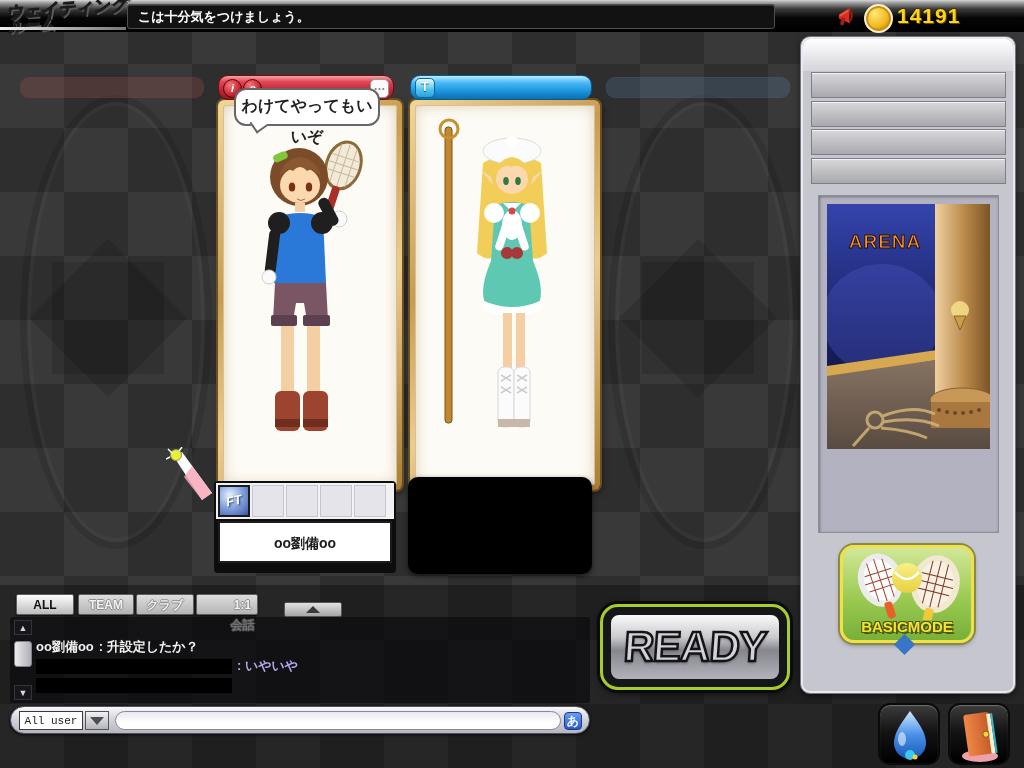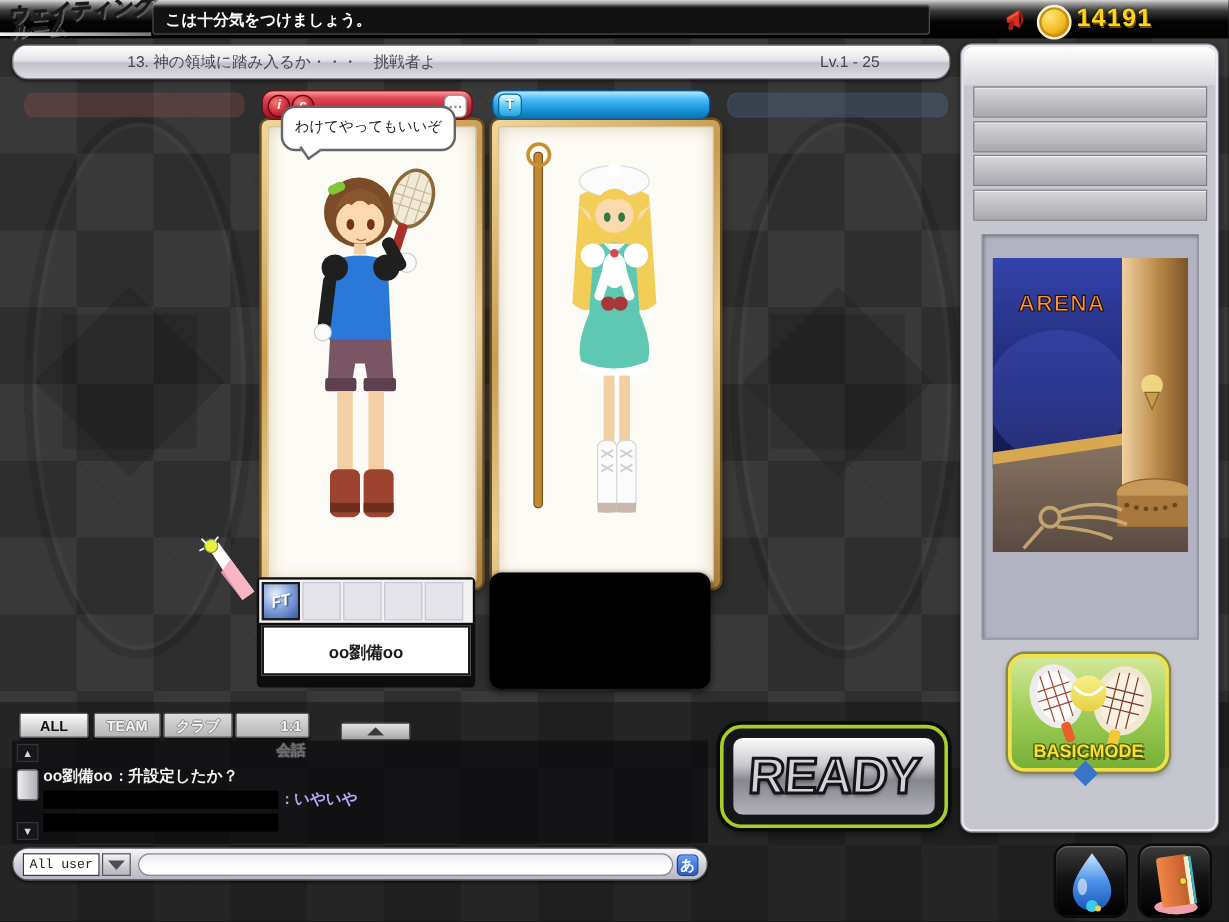--- a/index.html
+++ b/index.html
@@ -62,21 +62,21 @@
     box-shadow:0 0 0 2px #6a5020,2px 3px 7px rgba(0,0,0,.5);}
   .gcard.left{left:218px;width:174px;}
   .gcard.right{left:410px;width:180px;}
   .gcard .inner{position:relative;width:100%;height:100%;background:#fdfbf5;border-radius:3px;overflow:hidden;
     box-shadow:inset 0 0 0 1px #d8c090,inset 0 0 14px rgba(150,110,40,.35);}
   .master{position:absolute;left:0;right:0;top:294px;height:32px;z-index:3;
     background:linear-gradient(180deg,rgba(152,24,42,.93),rgba(108,12,26,.93));
     color:#f8c838;font-size:27px;font-weight:900;text-align:center;line-height:31px;letter-spacing:0;
     -webkit-text-stroke:1.5px #7a3808;text-shadow:2px 2px 2px rgba(40,0,0,.8);}
   .bubble{left:234px;top:88px;width:142px;height:34px;background:#fff;border:2px solid #666;
-    border-radius:12px;z-index:7;font-size:12px;color:#222;text-align:center;line-height:31px;}
+    border-radius:12px;z-index:7;font-size:16px;color:#222;text-align:center;line-height:31px;font-weight:bold;}
   .bubble-tail{left:252px;top:118px;width:11px;height:11px;background:#fff;border-right:2px solid #666;
     border-bottom:2px solid #666;transform:rotate(55deg);z-index:7;}
   .card-bottom{left:214px;top:481px;width:182px;height:92px;background:#0d0d0d;border-radius:4px;
     padding:2px;z-index:2;box-sizing:border-box;}
   .slots{display:flex;gap:2px;background:#f2f2f4;padding:2px;}
   .slot{width:32px;height:32px;background:#e4e4ea;border:1px solid #c6c6d0;box-sizing:border-box;}
   .slot.filled{border:2px solid #1c1c1c;
     background:radial-gradient(circle at 35% 30%,#eaf2fc,#8aa8e0 45%,#3a58a8);}
   .slot.filled span{display:block;color:#fff;font-weight:900;font-style:italic;font-size:13px;
     transform:rotate(-12deg);text-align:center;line-height:28px;text-shadow:1px 1px 2px #223a66;}
@@ -131,21 +131,21 @@
     transform:skewX(-4deg);text-shadow:0 2px 3px rgba(0,0,0,.45);letter-spacing:-1px;}
   
   .panel{left:800px;top:36px;width:216px;height:658px;background:#c6c6ce;border-radius:10px;
     border:1px solid #74747e;box-shadow:inset 0 0 0 2px #e9e9ef,0 2px 6px rgba(0,0,0,.5);z-index:2;box-sizing:border-box;}
   .panel-hdr{position:absolute;left:2px;top:2px;width:210px;height:32px;border-radius:8px 8px 0 0;
     background:linear-gradient(180deg,#ffffff,#d4d4da);}
   .prow{position:absolute;left:10px;width:195px;height:26px;border:1px solid #7e7e88;
     background:linear-gradient(180deg,#d8d8da,#a8a8ae);box-shadow:inset 0 1px 0 #f2f2f2;box-sizing:border-box;}
   .arena-frame{position:absolute;left:17px;top:158px;width:181px;height:338px;background:#b2b2c0;
     border:1px solid #8e8e9a;box-shadow:inset 1px 1px 3px rgba(0,0,0,.35);box-sizing:border-box;}
-  .arena-img{position:absolute;left:8px;top:8px;width:163px;height:245px;overflow:hidden;margin-top:11px;}
+  .arena-img{position:absolute;left:8px;top:8px;width:163px;height:245px;overflow:hidden;}
   .mode-icon{position:absolute;left:39px;top:508px;width:134px;height:98px;border-radius:14px;
     border:3px solid #f0e04a;background:linear-gradient(180deg,#d2e898 0%,#9aca52 55%,#78b038 100%);
     box-shadow:0 0 0 2px #8a8a48,0 2px 5px rgba(0,0,0,.4);box-sizing:border-box;}
   .mode-label{position:absolute;left:0;right:0;bottom:5px;text-align:center;font-size:15px;font-weight:900;
     color:#f8e030;text-shadow:-1px -1px 0 #4a5a10,1px -1px 0 #4a5a10,-1px 1px 0 #4a5a10,2px 2px 0 #4a5a10;}
   .mode-gem{position:absolute;left:96px;top:600px;width:15px;height:15px;background:#3874c8;transform:rotate(45deg);}
   
   .sqbtn{top:703px;width:62px;height:62px;border-radius:12px;z-index:3;
     background:linear-gradient(180deg,#3c3c3c 0%,#141414 45%,#000 100%);border:2px solid #0a0a0a;
     box-shadow:inset 0 1px 1px rgba(255,255,255,.28);box-sizing:border-box;}
@@ -180,24 +180,20 @@
     <svg class="abs" style="left:836px;top:5px;" width="23" height="23" viewBox="0 0 24 24">
       <path d="M14,3 Q21,11 14,19 L13,19 Q18,11 13,3 Z" fill="#a81c10"></path>
       <polygon points="3,10 14,3 14,19 3,14" fill="#d83020"></polygon>
       <rect x="5" y="13" width="4" height="8" rx="1.5" fill="#a02018" transform="rotate(14 7 17)"></rect>
       <polygon points="4,10.5 13,4.8 13,7 4,12" fill="#f07060" opacity="0.7"></polygon>
     </svg>
     <div class="abs coin"></div>
     <div class="abs coin-count">14191</div>
   </div>
 
-  <div class="abs roombar">
-    <div class="abs room-title">13. 神の領域に踏み入るか・・・　挑戦者よ</div>
-    <div class="abs room-level">Lv.1 - 25</div>
-  </div>
 
   <div class="abs card-hdr red">
     <div class="cbtn" style="left:4px;">i</div>
     <div class="cbtn" style="left:24px;">c</div>
     <div class="mbtn">…</div>
   </div>
   <div class="abs gcard left">
     <div class="inner">
       <svg style="position:absolute;left:0;top:14px;" width="164" height="340" viewBox="0 0 164 340">
         <g transform="rotate(18 118 54)">

